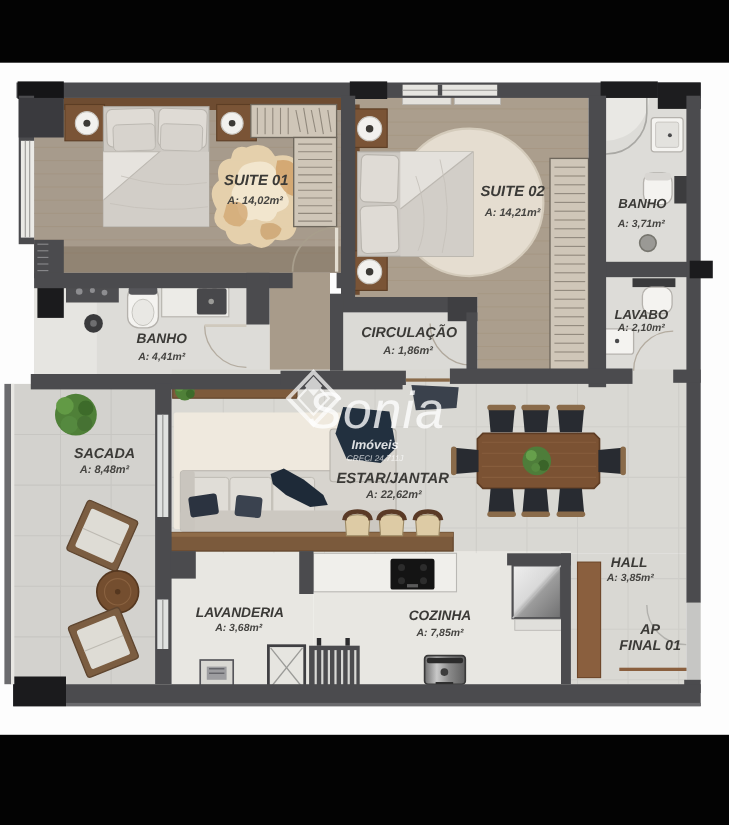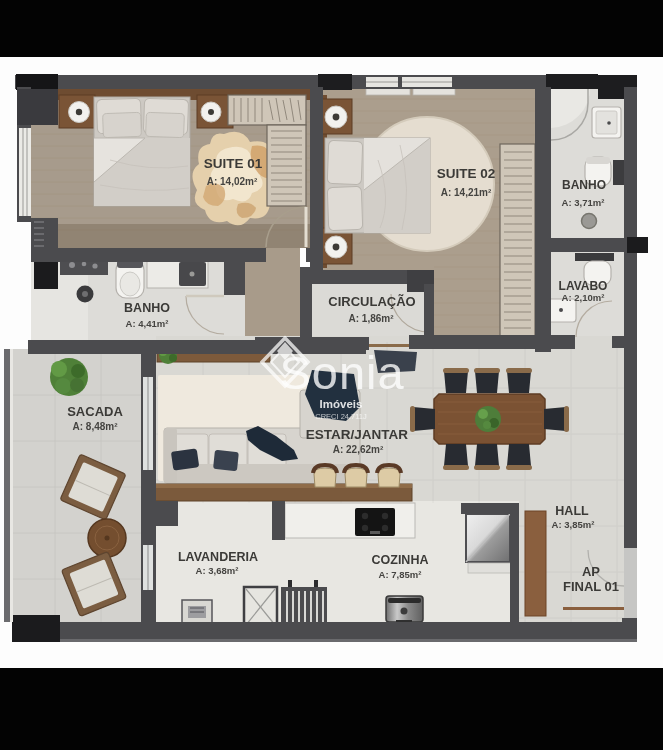--- a/index.html
+++ b/index.html
@@ -1,17 +1,17 @@
 <!DOCTYPE html>
 <html><head>
 <meta charset="utf-8">
 <style>
   html,body{margin:0;padding:0;background:#ffffff;}
   #stage{position:relative;width:663px;height:750px;background:#fdfdfd;overflow:hidden;
-         font-family:"Liberation Sans", sans-serif;}
+         font-family:"Liberation Sans", sans-serif;font-style:italic;}
   svg{display:block;}
   .rm{font-family:"Liberation Sans",sans-serif;font-weight:bold;fill:#3b3a37;}
   .ar{font-family:"Liberation Sans",sans-serif;font-weight:bold;fill:#454441;}
 </style>
 </head>
 <body>
 <div id="stage">
 <svg width="663" height="750" viewBox="0 0 663 750">
 
 <rect x="0" y="0" width="663" height="750" fill="#fdfdfd"></rect>

